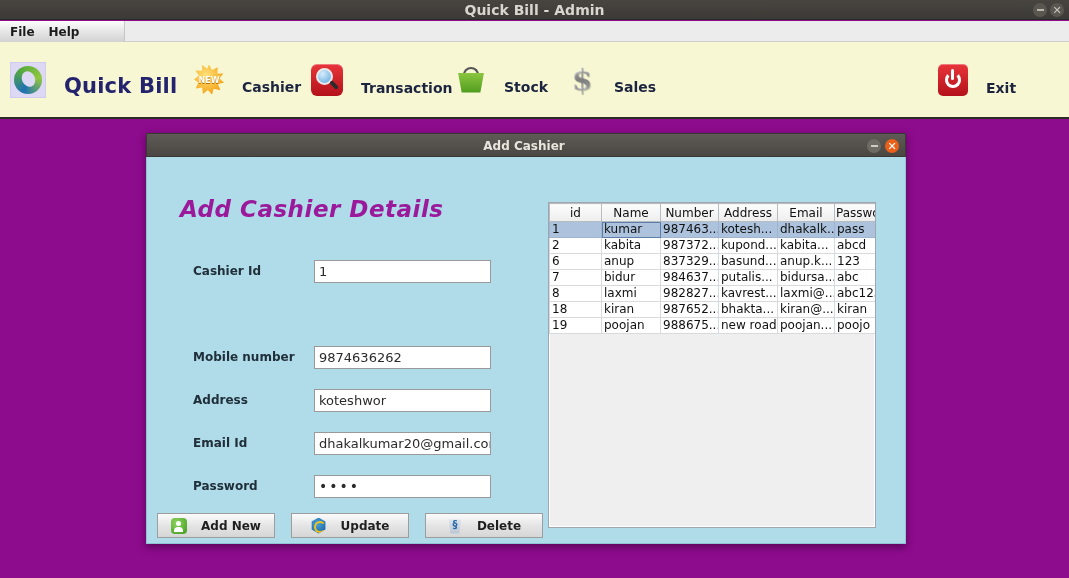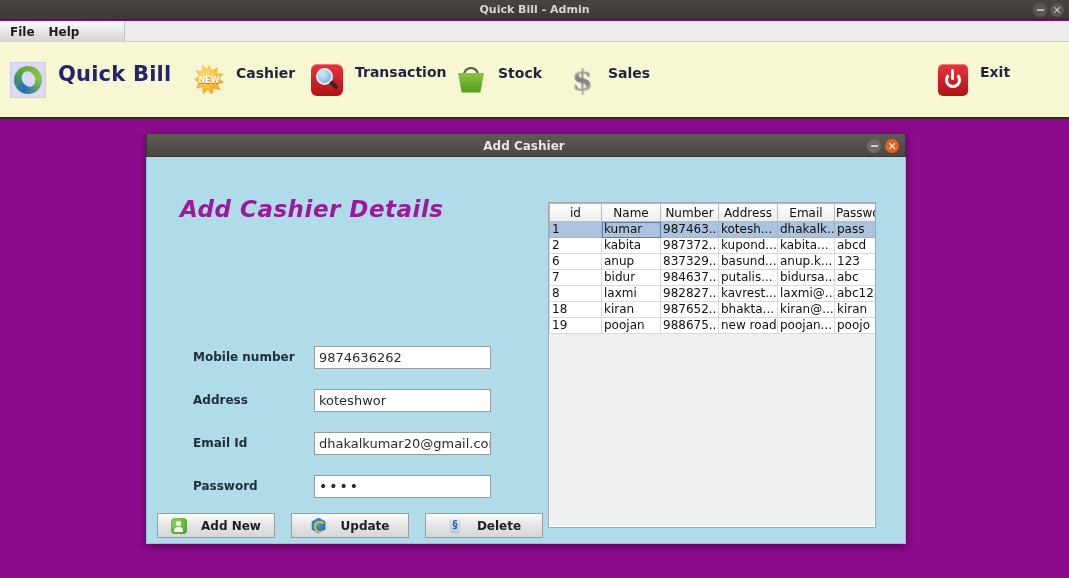--- a/index.html
+++ b/index.html
@@ -13,21 +13,21 @@
 
   
   .titlebar {
     position: absolute; left: 0; top: 0; width: 1069px; height: 20px;
     background: linear-gradient(to bottom, #484541 0%, #3c3a36 100%);
     border-bottom: 1px solid #2b2926;
   }
   .titlebar-text {
     position: absolute; left: 0; top: 0; width: 1069px; height: 20px;
     line-height: 20px; text-align: center;
-    color: #d9d5cf; font-size: 11px; font-weight: bold;
+    color: #d9d5cf; font-size: 14px; font-weight: bold;
     font-family: "DejaVu Sans", sans-serif;
   }
   .win-btns { position: absolute; right: 5px; top: 3px; display: flex; gap: 3px; }
   .win-btn {
     width: 14px; height: 14px; border-radius: 50%;
     background: #5a5650; display: flex; align-items: center; justify-content: center;
     color: #c9c5bf; font-size: 10px; line-height: 1;
   }
   .win-btn.min::after { content: ""; display: block; width: 7px; height: 2px; background: #b9b5af; }
   .win-btn.close { font-size: 11px; font-weight: bold; }
@@ -47,21 +47,21 @@
     font-size: 12px; color: #1b1b1b; font-weight: bold;
     font-family: "DejaVu Sans", sans-serif; cursor: default; text-align: center;
   }
 
   
   .toolbar {
     position: absolute; left: 0; top: 42px; width: 1069px; height: 77px;
     background: #f7f7d4; border-bottom: 2px solid #2e2c29;
   }
   .tb-item {
-    position: absolute; display: flex; align-items: flex-start; gap: 12px;
+    position: absolute; display: flex; align-items: flex-end; gap: 18px;
     top: 50%; transform: translateY(-50%);
   }
   .tb-label {
     font-size: 14px; font-weight: bold; color: #1c2440;
     font-family: "DejaVu Sans", sans-serif; white-space: nowrap;
   }
   .brand-label { font-size: 21px; font-weight: bold; color: #24246e; letter-spacing: .2px; }
 
   
   .icon-brand {
@@ -359,20 +359,24 @@
       <div class="dlg-btns">
         <div class="dlg-btn min"></div>
         <div class="dlg-btn close">✕</div>
       </div>
     </div>
 
     <div class="dlg-body">
 
       <div class="form-title">Add Cashier Details</div>
 
+      <div class="field-row" style="top:103px;">
+        <span class="field-label">Cashier Id</span>
+        <div class="field-input">1</div>
+      </div>
 
 
       <div class="field-row" style="top:189px;">
         <span class="field-label">Mobile number</span>
         <div class="field-input">9874636262</div>
       </div>
 
       <div class="field-row" style="top:232px;">
         <span class="field-label">Address</span>
         <div class="field-input">koteshwor</div>

